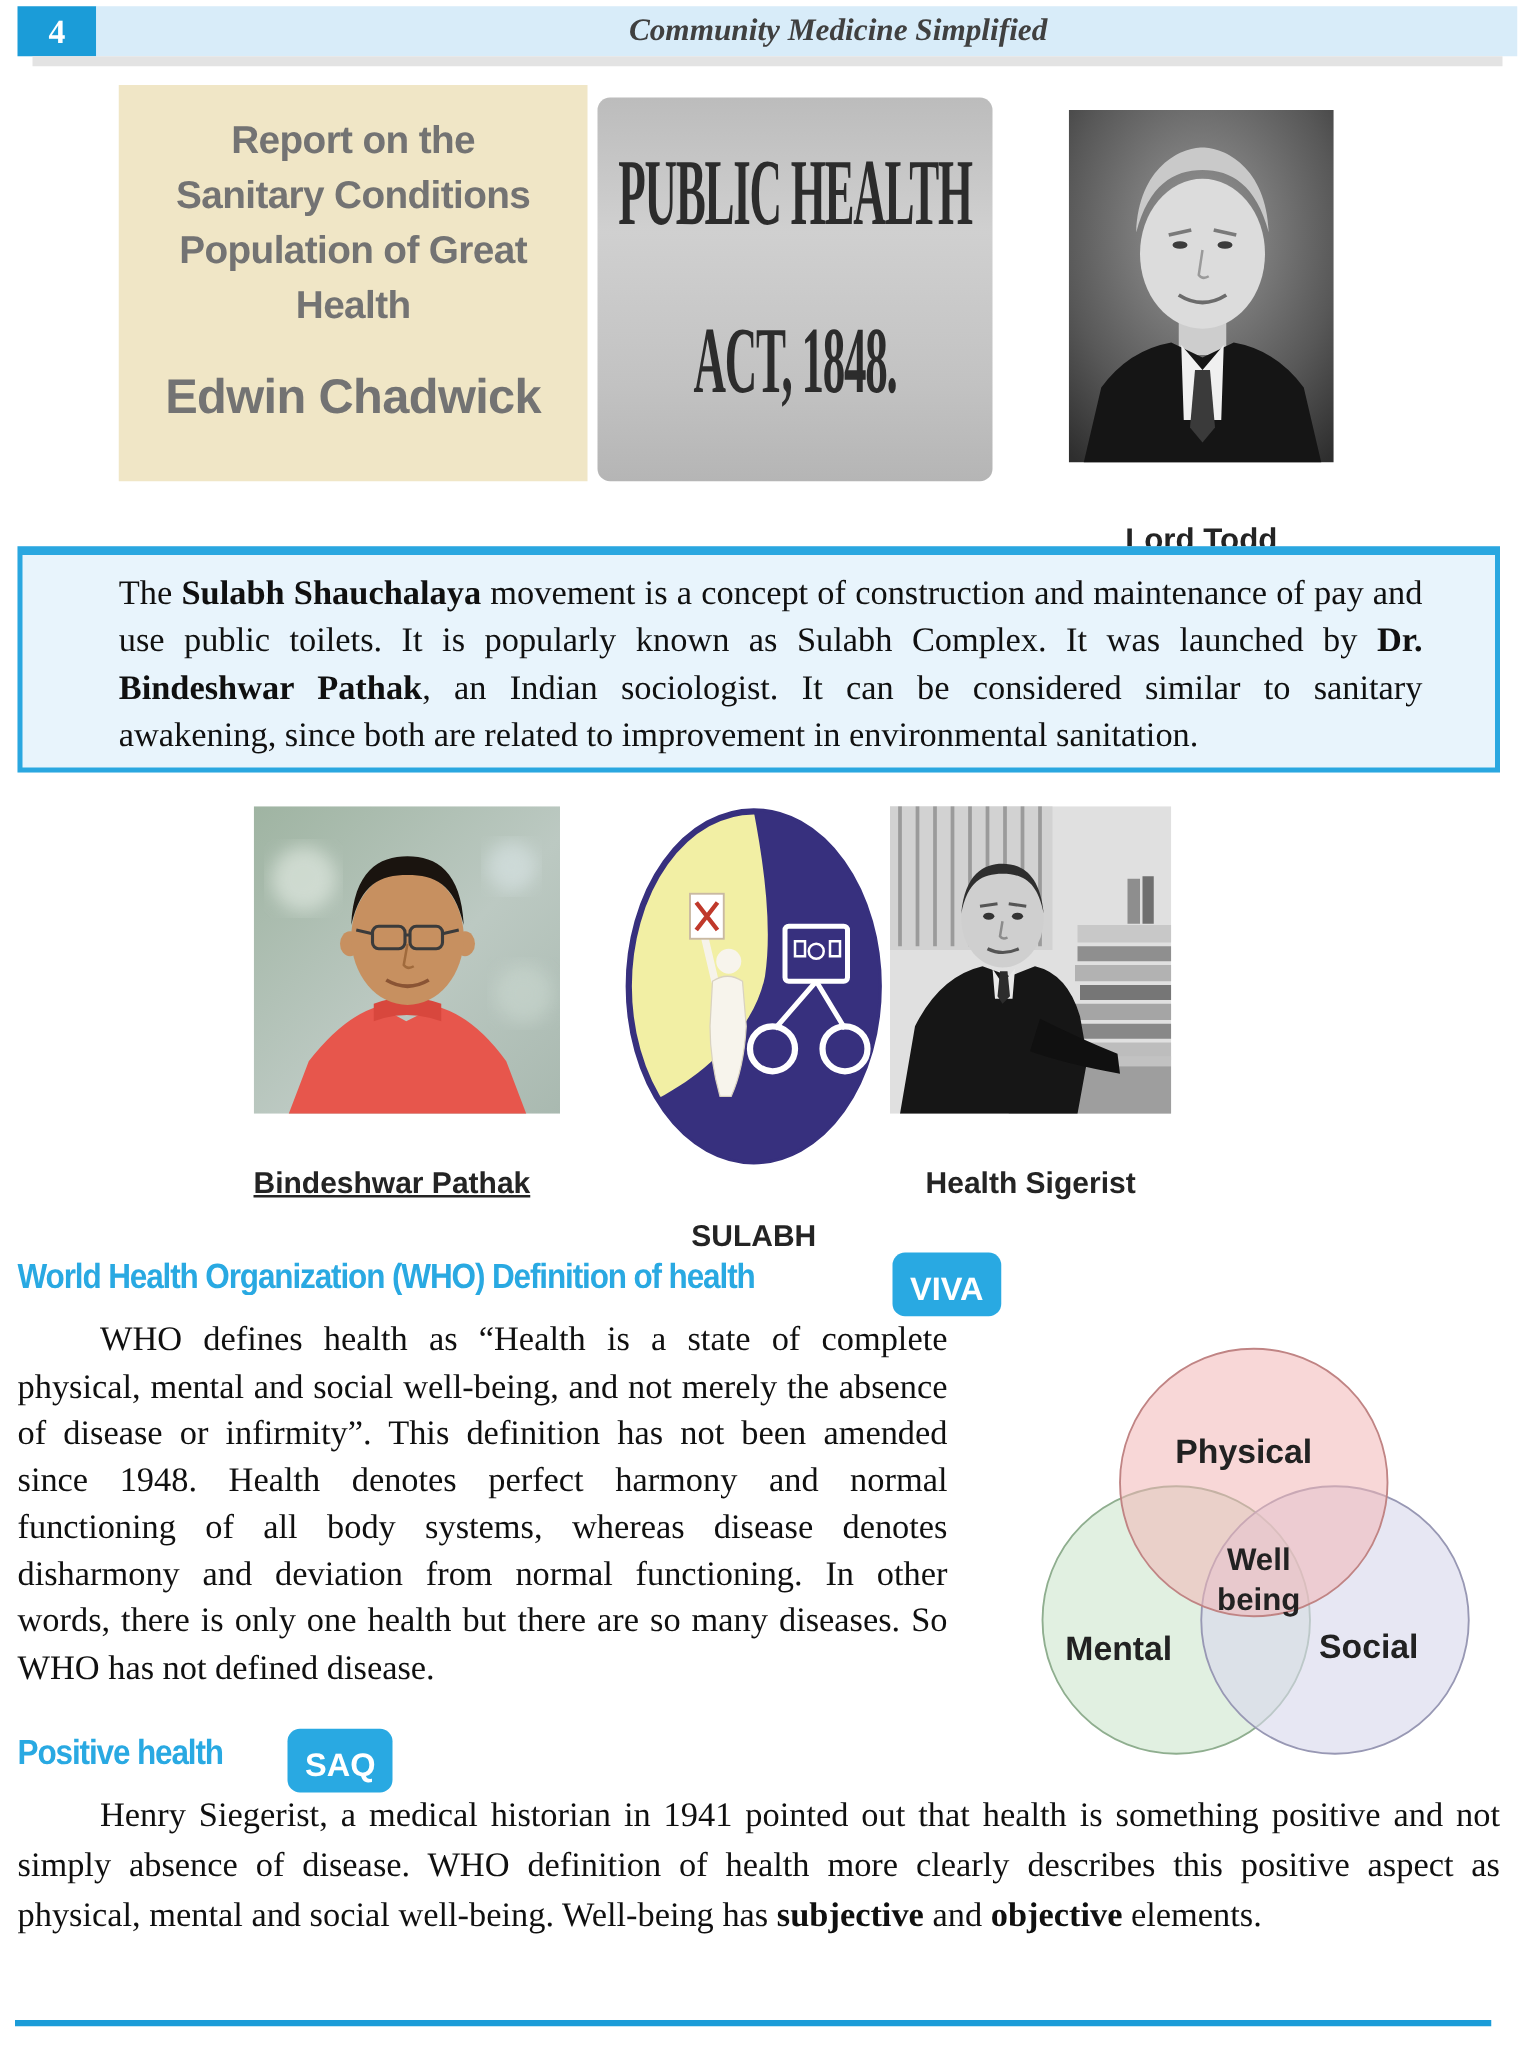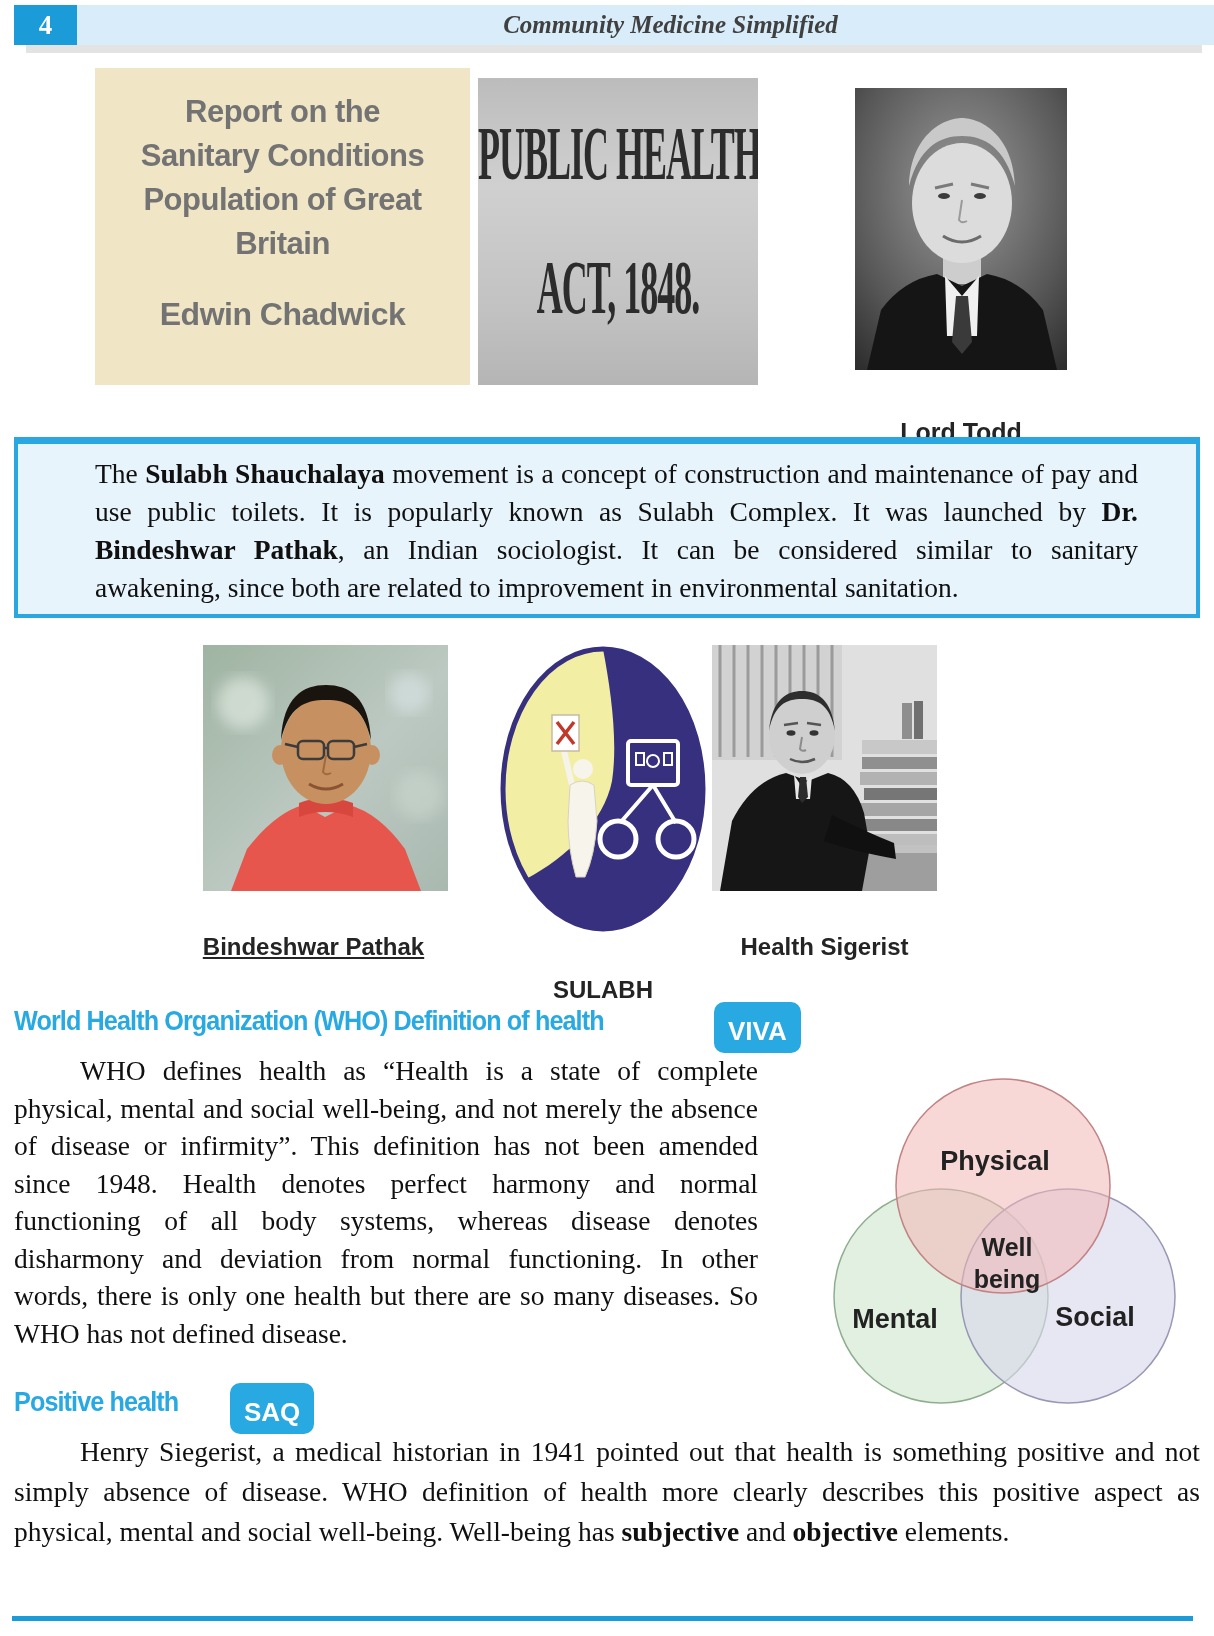--- a/index.html
+++ b/index.html
@@ -12,24 +12,24 @@
   .header-title{position:absolute;left:77px;top:5px;width:1123px;height:40px;background:#d8ecf9;
             display:flex;align-items:center;justify-content:center;
             font:italic 700 25px "Liberation Serif",serif;color:#404040;padding-left:32px;}
   .header-shadow{position:absolute;left:26px;top:45px;width:1176px;height:8px;background:#e3e3e3;}
 
   
   .fig-chadwick{position:absolute;left:95px;top:68px;width:375px;height:317px;background:#f0e6c6;
             text-align:center;font-family:"Liberation Sans",sans-serif;font-weight:700;color:#737373;}
   .fig-chadwick .t{display:block;font-size:31px;line-height:44px;letter-spacing:-0.5px;}
   .fig-chadwick .t:first-child{margin-top:22px;}
-  .fig-chadwick .author{display:block;margin-top:30px;font-size:32px;letter-spacing:-0.5px;}
-
-  .fig-pha{position:absolute;left:478px;top:78px;width:280px;height:307px;overflow:hidden;
-            background:linear-gradient(180deg,#bcbcbc 0%,#d0d0d0 35%,#c2c2c2 75%,#b5b5b5 100%);}
+  .fig-chadwick .author{display:block;margin-top:30px;font-size:39px;letter-spacing:-0.5px;}
+
+  .fig-pha{position:absolute;left:478px;top:78px;width:316px;height:307px;overflow:hidden;
+            background:linear-gradient(180deg,#bcbcbc 0%,#d0d0d0 35%,#c2c2c2 75%,#b5b5b5 100%);border-radius:10px;}
   .pha-line{display:block;text-align:center;font-family:"Liberation Serif",serif;font-weight:700;
             color:#2c2c2c;font-size:36px;letter-spacing:-1px;white-space:nowrap;}
   .pha-1{margin-top:55px;transform:scaleY(2.1);}
   .pha-2{margin-top:92px;transform:scaleY(2.1);}
 
   .fig-todd{position:absolute;left:855px;top:88px;width:212px;height:282px;}
   .cap{position:absolute;text-align:center;font:700 24px "Liberation Sans",sans-serif;color:#242424;margin-top:42px;}
   .cap-todd{left:855px;top:376px;width:212px;font-size:25px;}
 
   
@@ -73,21 +73,21 @@
 <div id="page">
 
   <div class="page-num">4</div>
   <div class="header-title">Community Medicine Simplified</div>
   <div class="header-shadow"></div>
 
   <div class="fig-chadwick">
     <span class="t">Report on the</span>
     <span class="t">Sanitary Conditions</span>
     <span class="t">Population of Great</span>
-    <span class="t">Britain</span>
+    <span class="t">Health</span>
     <span class="author">Edwin Chadwick</span>
   </div>
 
   <div class="fig-pha">
     <span class="pha-line pha-1">PUBLIC HEALTH</span>
     <span class="pha-line pha-2">ACT, 1848.</span>
   </div>
 
   <svg class="fig-todd" viewBox="0 0 212 282">
     <defs>

